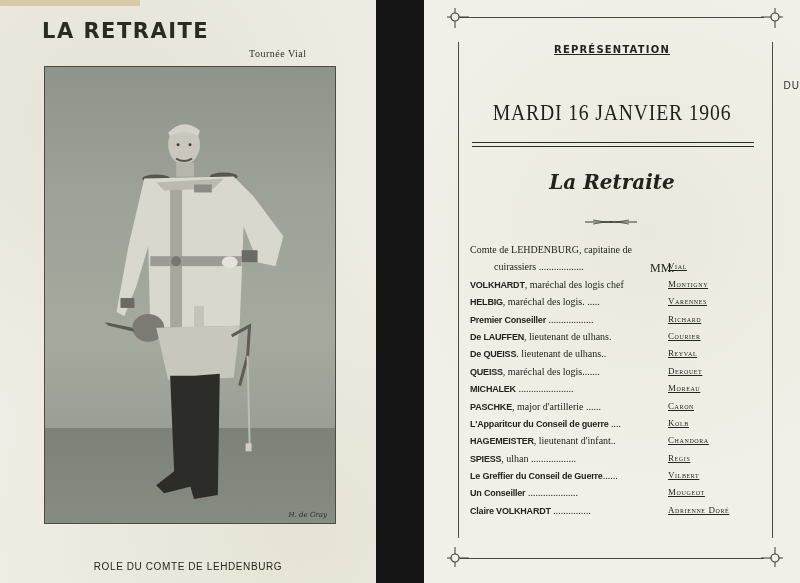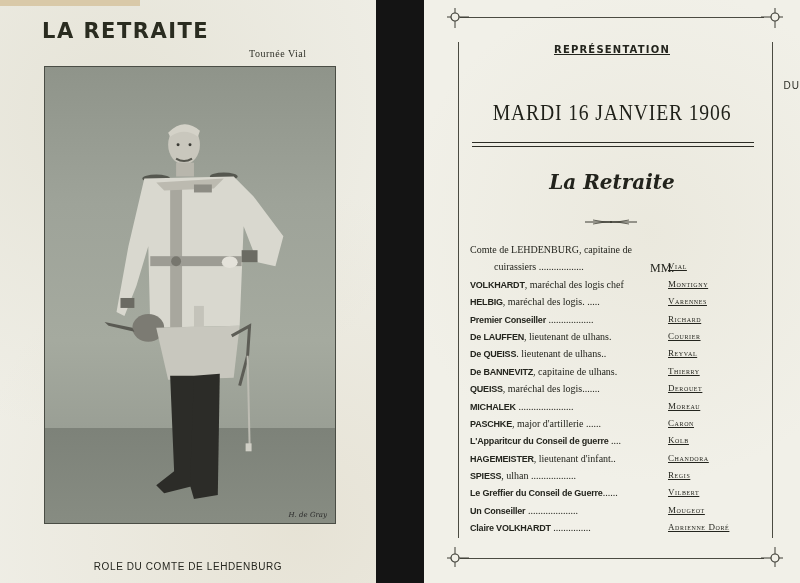--- a/index.html
+++ b/index.html
@@ -261,24 +261,20 @@
       </div>
       <div class="cast-row">
         <span class="cast-role"><span class="cast-name-bold">De LAUFFEN</span><span class="cast-desc">, lieutenant de ulhans.</span></span>
         <span class="cast-actor">Courier</span>
       </div>
       <div class="cast-row">
         <span class="cast-role"><span class="cast-name-bold">De QUEISS</span><span class="cast-desc">. lieutenant de ulhans..</span></span>
         <span class="cast-actor">Reyval</span>
       </div>
       <div class="cast-row">
-        <span class="cast-role"><span class="cast-name-bold">De BANNEVITZ</span><span class="cast-desc">, capitaine de ulhans.</span></span>
-        <span class="cast-actor">Thierry</span>
-      </div>
-      <div class="cast-row">
         <span class="cast-role"><span class="cast-name-bold">QUEISS</span><span class="cast-desc">, maréchal des logis.......</span></span>
         <span class="cast-actor">Derouet</span>
       </div>
       <div class="cast-row">
         <span class="cast-role"><span class="cast-name-bold">MICHALEK</span><span class="cast-desc"> ......................</span></span>
         <span class="cast-actor">Moreau</span>
       </div>
       <div class="cast-row">
         <span class="cast-role"><span class="cast-name-bold">PASCHKE</span><span class="cast-desc">, major d'artillerie ......</span></span>
         <span class="cast-actor">Caron</span>

